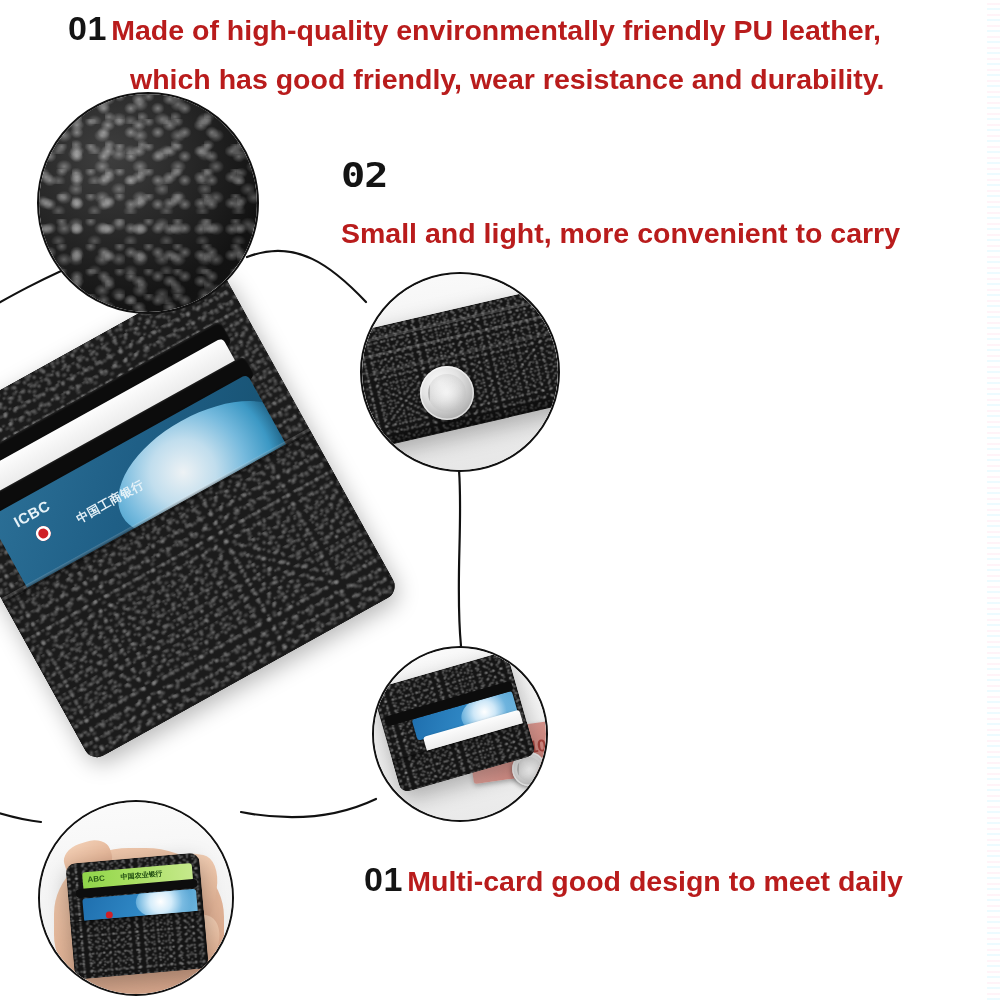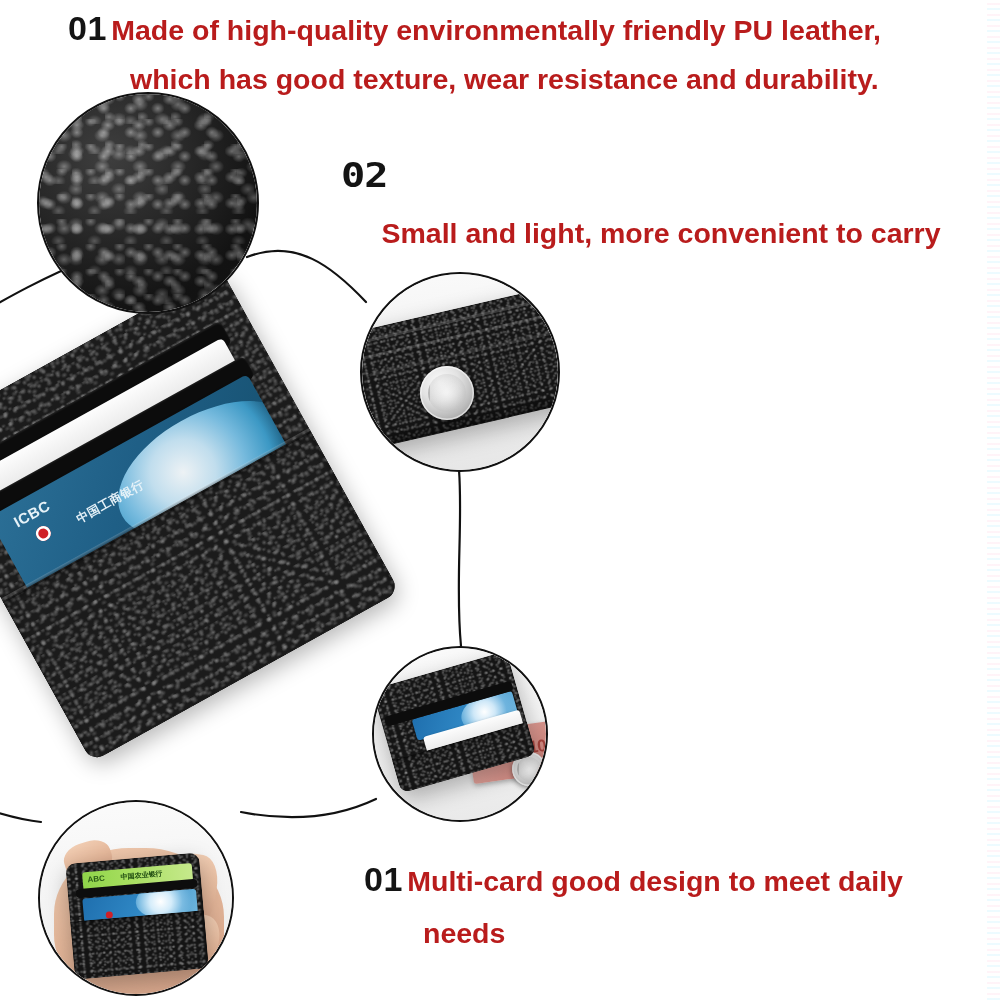--- a/index.html
+++ b/index.html
@@ -81,21 +81,20 @@
     left: 341px;
     top: 155px;
     width: 640px;
   }
   #block-02 .feature-num { font-size: 36px; line-height: 42px; }
   #block-02 .feature-text {
     display: block;
     font-size: 28.5px;
     line-height: 34px;
     margin-top: 19px;
-    text-align: center;
   }
 
   
   #block-03 {
     left: 364px;
     top: 855px;
     width: 620px;
   }
   #block-03 .feature-num { font-size: 34px; line-height: 40px; }
   #block-03 .feature-text {
@@ -441,29 +440,28 @@
         <div style="position:absolute; left:0; top:58px; width:134px; height:58px;
                     background:inherit; border-radius:0 0 10px 10px;
                     box-shadow:inset 0 3px 6px rgba(0,0,0,.55);"></div>
       </div>
     </div>
   </div>
 
   <div class="feature-block" id="block-01">
     <span class="feature-num num-style-round">01</span>
     <span class="feature-text">Made of high-quality environmentally friendly PU leather,</span>
-    <span class="feature-text line2">which has good texture, wear resistance and durability.</span>
+    <span class="feature-text line2">which has good friendly, wear resistance and durability.</span>
   </div>
 
   <div class="feature-block" id="block-02">
     <span class="feature-num num-style-square">02</span>
     <span class="feature-text">Small and light, more convenient to carry</span>
   </div>
 
   <div class="feature-block" id="block-03">
     <span class="feature-num num-style-round">01</span>
     <span class="feature-text">Multi-card good design to meet daily</span>
-    <span class="feature-text line2">needs</span>
   </div>
 
   <div id="edge-artifact"></div>
 
 </div>
 
 </body></html>

